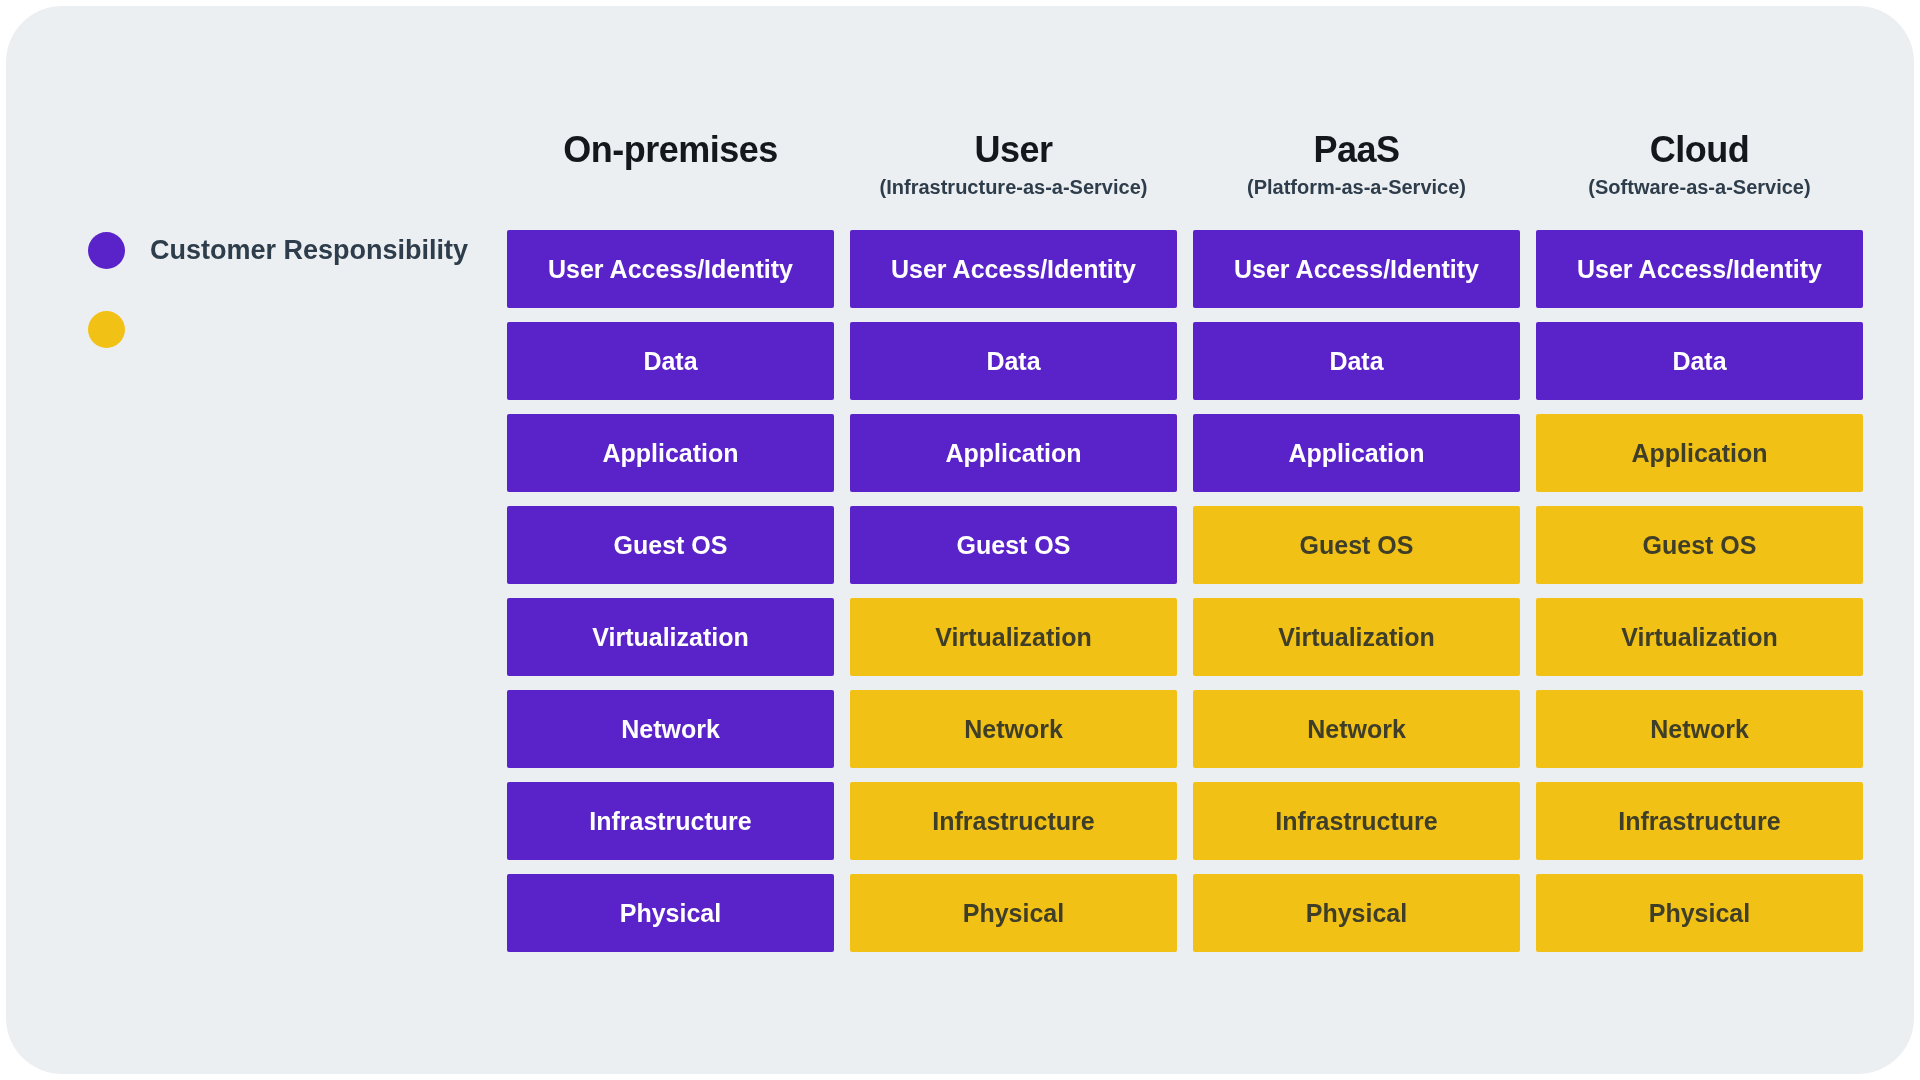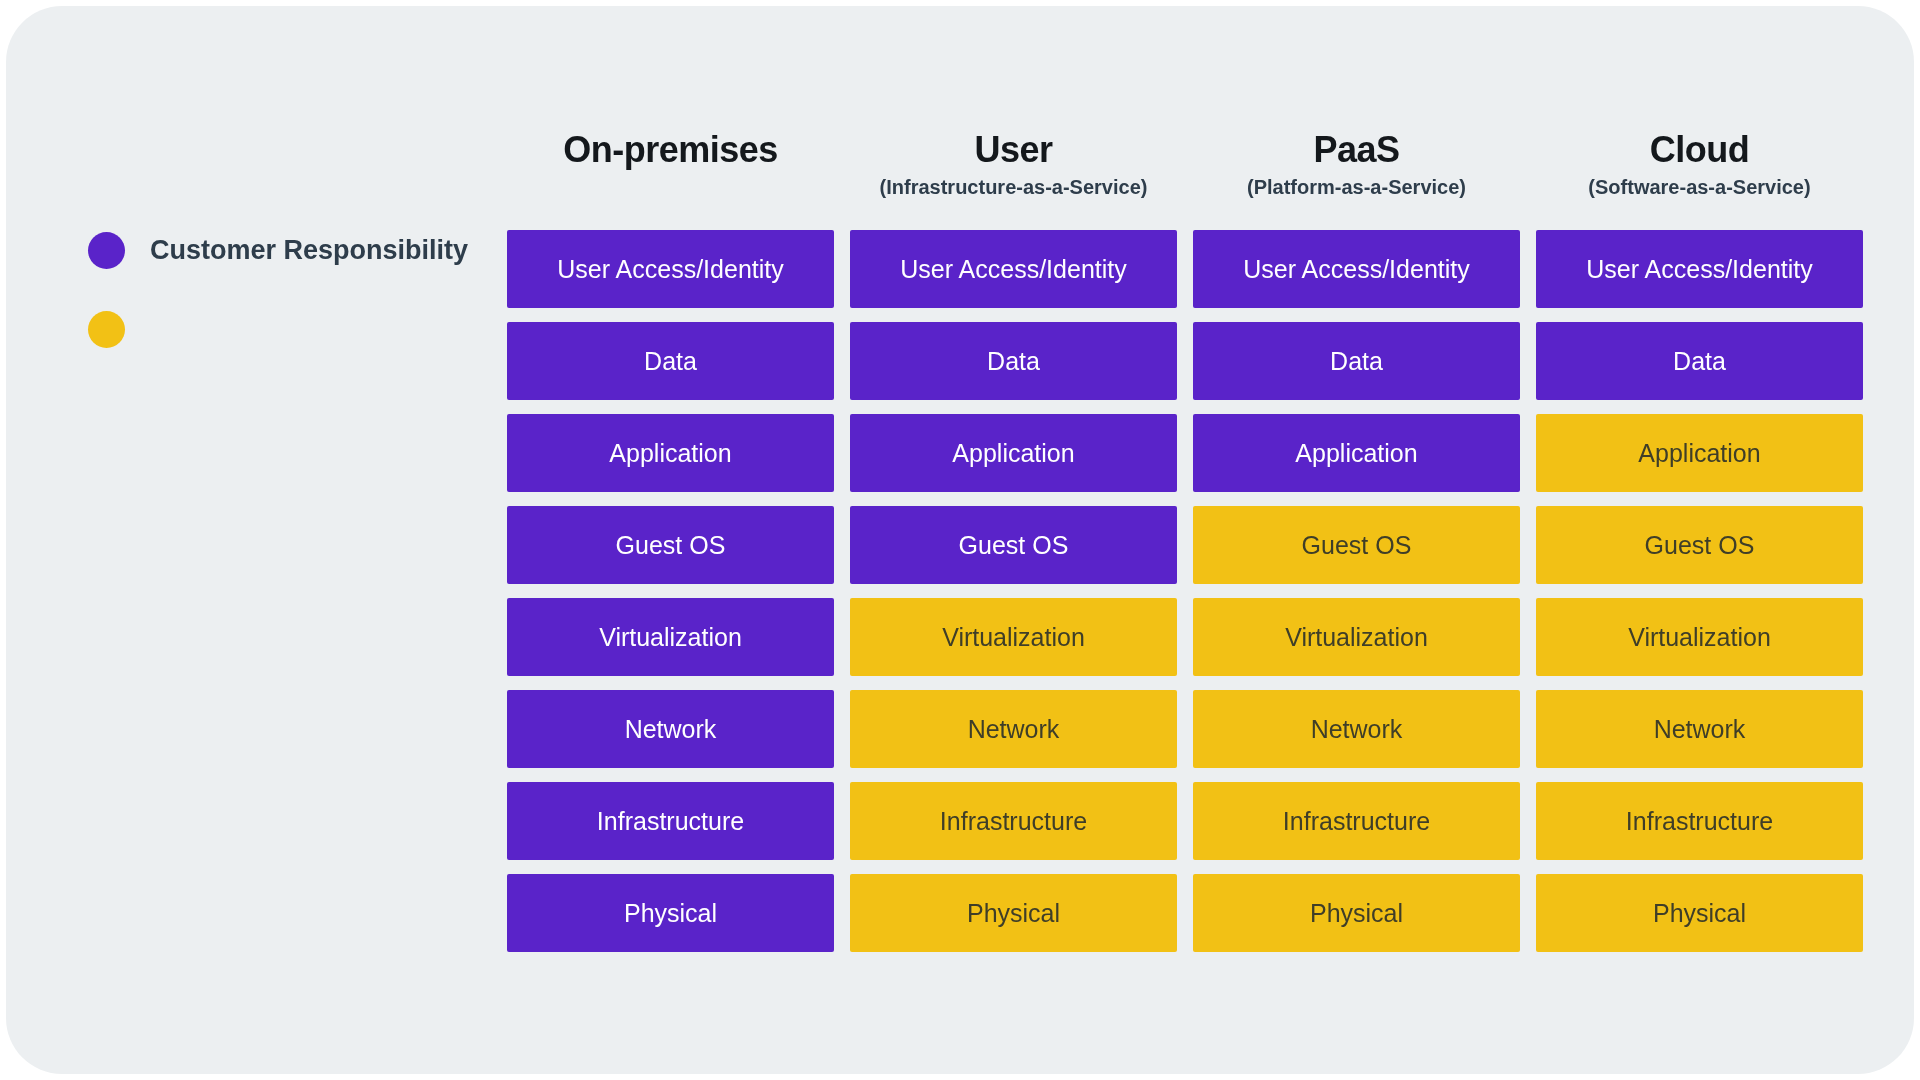--- a/index.html
+++ b/index.html
@@ -76,21 +76,21 @@
     color:var(--slate-ink);
     line-height:26px;
     margin-top:2px;
   }
   .cells{display:flex;flex-direction:column;gap:14px;}
   .cell{
     height:78px;
     border-radius:2px;
     display:flex;align-items:center;justify-content:center;
     font-size:25px;
-    font-weight:400;
+    font-weight:700;
   }
   .cell.customer{background:var(--customer);color:var(--on-customer);}
   .cell.provider{background:var(--provider);color:var(--on-provider);}
 </style>
 </head>
 <body>
 
 <div class="panel">
 
   <div class="legend">

